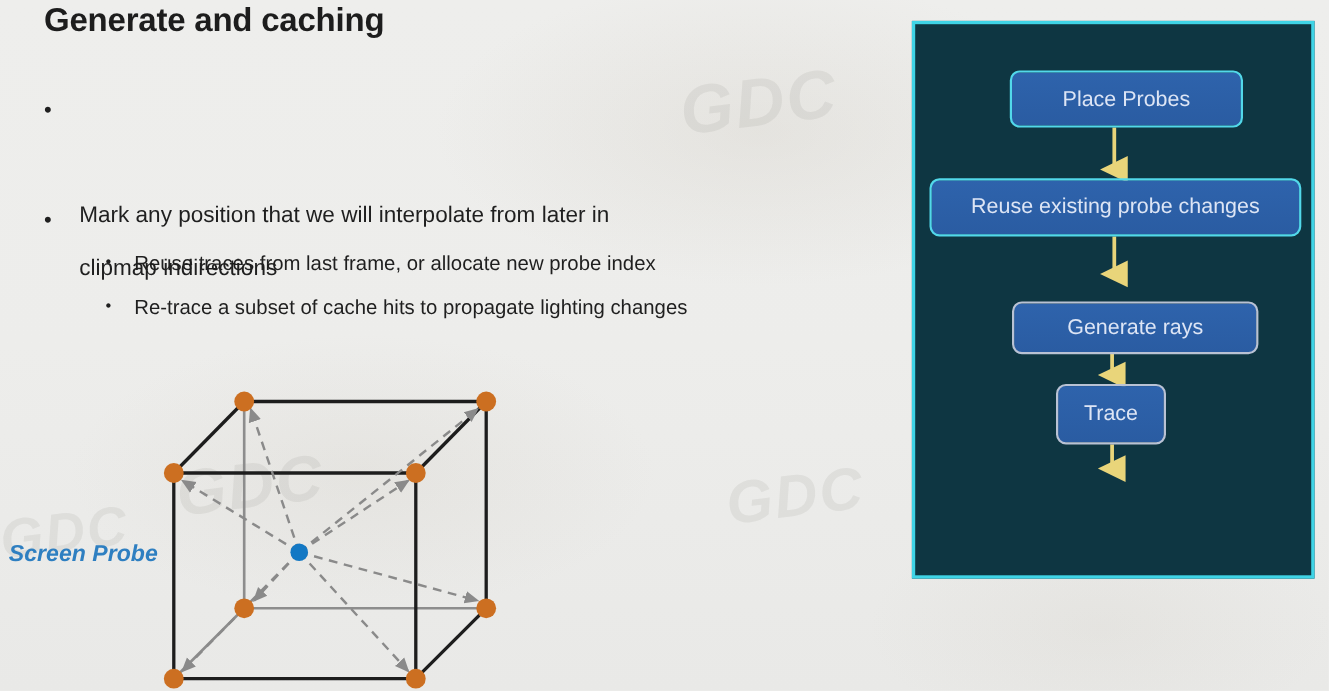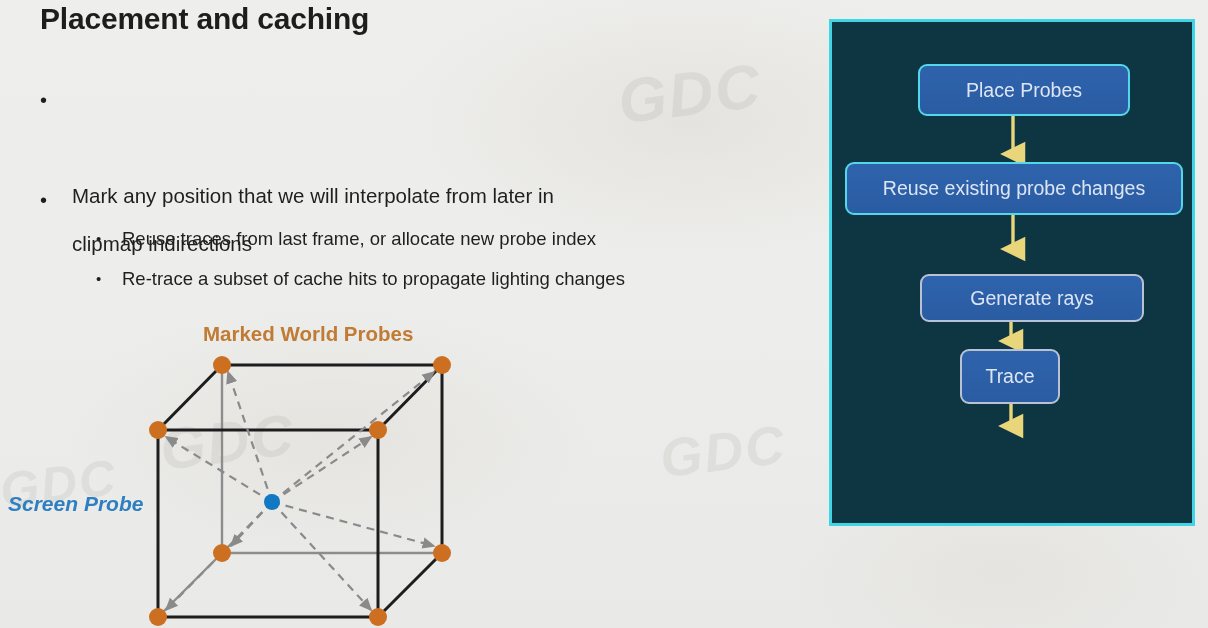--- a/index.html
+++ b/index.html
@@ -120,40 +120,39 @@
 </head>
 <body>
 
 <div id="slide">
 
   <div class="wm wm1">GDC</div>
   <div class="wm wm2">GDC</div>
   <div class="wm wm3">GDC</div>
   <div class="wm wm4">GDC</div>
 
-  <div id="title">Placement and caching</div>
+  <div id="title">Generate and caching</div>
 
   <div class="bullet-l1" id="b1">
     <span class="dot">•</span>
     <span>Mark any position that we will interpolate from later in
 clipmap indirections</span>
   </div>
   <div class="bullet-l1" id="b2">
     <span class="dot">•</span>
   </div>
   <div class="bullet-l2" id="b3">
     <span class="dot">•</span>
     <span>Reuse traces from last frame, or allocate new probe index</span>
   </div>
   <div class="bullet-l2" id="b4">
     <span class="dot">•</span>
     <span>Re-trace a subset of cache hits to propagate lighting changes</span>
   </div>
 
-  <div id="label-mwp">Marked World Probes</div>
   <div id="label-sp">Screen Probe</div>
 
   <svg id="cube-diagram" width="520" height="628" viewBox="0 0 520 628" style="position:absolute;left:0;top:0;">
     <defs>
       <marker id="rayhead" markerWidth="7" markerHeight="7" refX="5.2" refY="3" orient="auto">
         <path d="M0,0.4 L6,3 L0,5.6 Z" fill="#8a8a8a"></path>
       </marker>
     </defs>
 
     <g stroke="#8d8d8d" stroke-width="2.4" fill="none">

